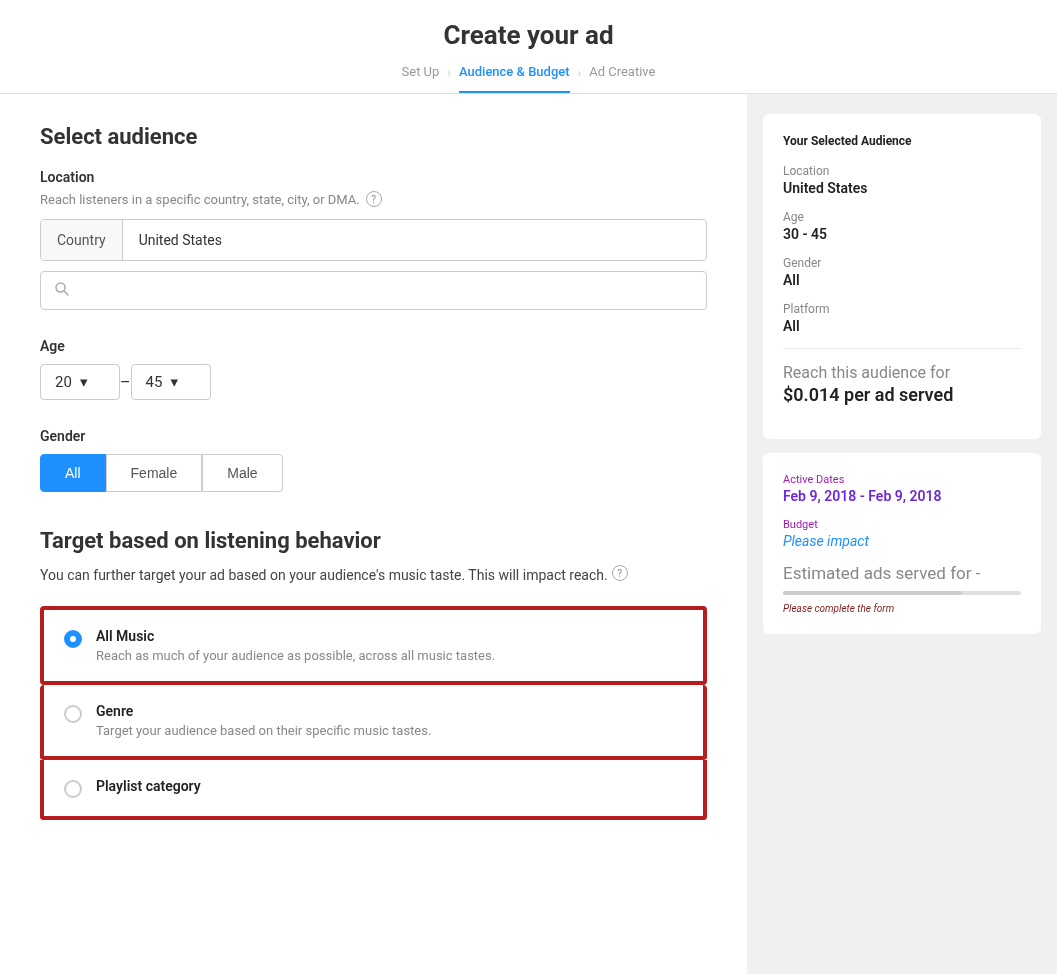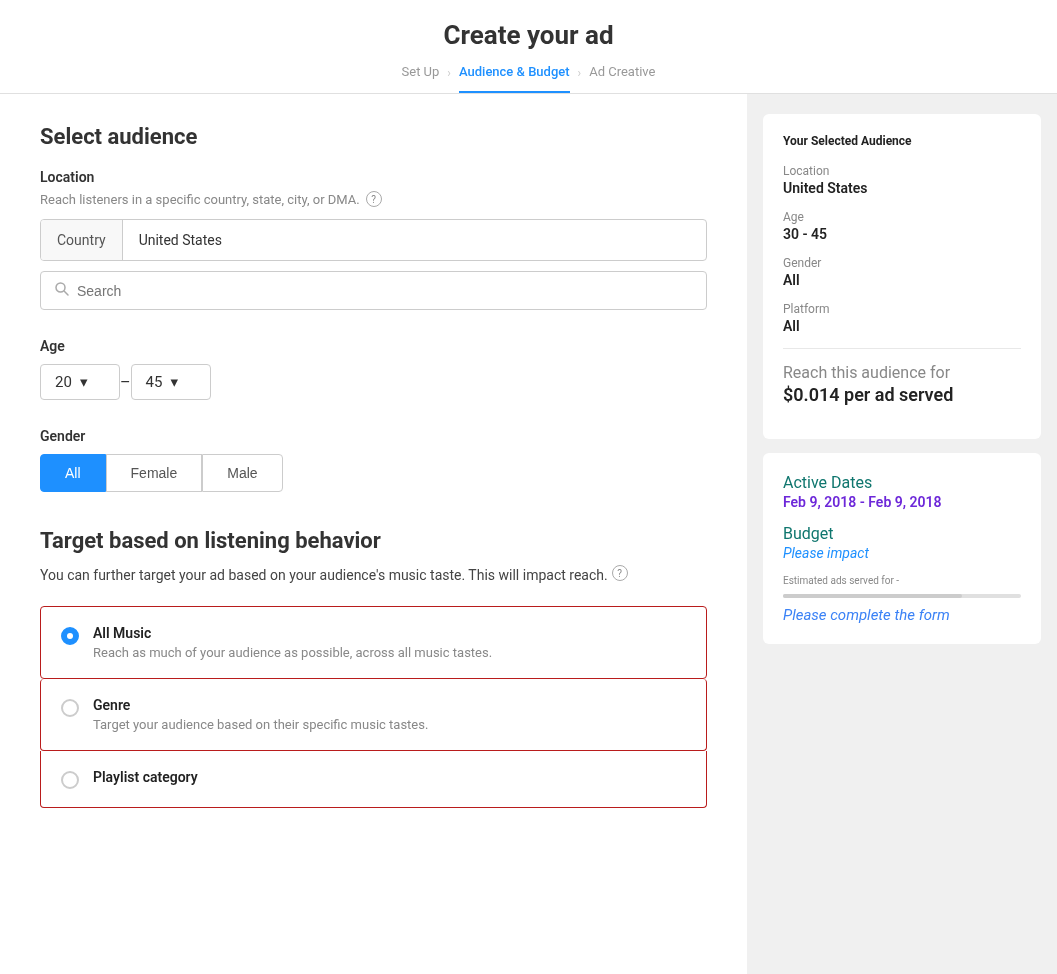--- a/index.html
+++ b/index.html
@@ -194,21 +194,21 @@
       color: #444;
       margin-bottom: 20px;
       line-height: 1.5;
       display: flex;
       align-items: flex-start;
       flex-wrap: wrap;
       gap: 4px;
     }
 
     .radio-card {
-      border: 1px solid #b91c1c;
+      border: 4px solid #b91c1c;
       border-radius: 4px;
       padding: 18px 20px;
       margin-bottom: 0;
       display: flex;
       align-items: flex-start;
       gap: 14px;
       background: #fff;
     }
     .radio-card + .radio-card {
       border-top: none;
@@ -292,40 +292,40 @@
       font-weight: 600;
       color: #222;
     }
 
     .dates-card {
       background: #fff;
       border-radius: 6px;
       padding: 20px;
     }
     .dates-row { margin-bottom: 14px; }
-    .dates-label { font-size: 16px; color: #0f766e; margin-bottom: 2px; }
+    .dates-label { font-size: 11px; color: #a21caf; margin-bottom: 2px; }
     .dates-value { font-size: 14px; font-weight: 600; color: #6d28d9; }
     .dates-value.select-placeholder { color: #1e90ff; font-style: italic; font-weight: 400; }
 
-    .estimated-label { font-size: 10px; color: #888; margin-bottom: 8px; }
+    .estimated-label { font-size: 17px; color: #888; margin-bottom: 8px; }
     .progress-bar-bg {
       height: 4px;
       background: #e0e0e0;
       border-radius: 2px;
       margin-bottom: 8px;
     }
     .progress-bar-fill {
       height: 4px;
       background: #ccc;
       border-radius: 2px;
       width: 75%;
     }
     .please-complete {
-      font-size: 15px;
-      color: #3b82f6;
+      font-size: 10px;
+      color: #7f1d1d;
       font-style: italic;
     }
   </style>
 </head>
 <body>
 
 <div class="page-header">
   <h1 class="page-title">Create your ad</h1>
   <nav class="breadcrumb">
     <span class="breadcrumb-item">Set Up</span>
@@ -351,21 +351,20 @@
         <div class="location-country-label">Country</div>
         <div class="location-value">United States</div>
       </div>
       <div class="search-box">
         <span class="search-icon-svg">
           <svg width="14" height="14" viewBox="0 0 14 14" fill="none" xmlns="http://www.w3.org/2000/svg">
             <circle cx="5.5" cy="5.5" r="4.5" stroke="#aaa" stroke-width="1.5"></circle>
             <line x1="9.3" y1="9.3" x2="13" y2="13" stroke="#aaa" stroke-width="1.5" stroke-linecap="round"></line>
           </svg>
         </span>
-        <input class="search-input" type="text" placeholder="Search" style="">
       </div>
     </div>
 
     <div class="age-section">
       <div class="field-label">Age</div>
       <div class="age-row">
         <div class="age-select">
           <span>20</span>
           <span>▾</span>
         </div>

